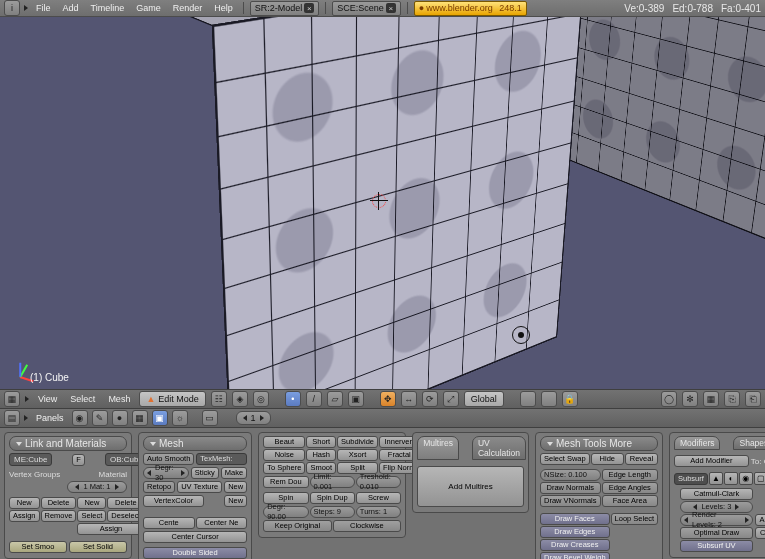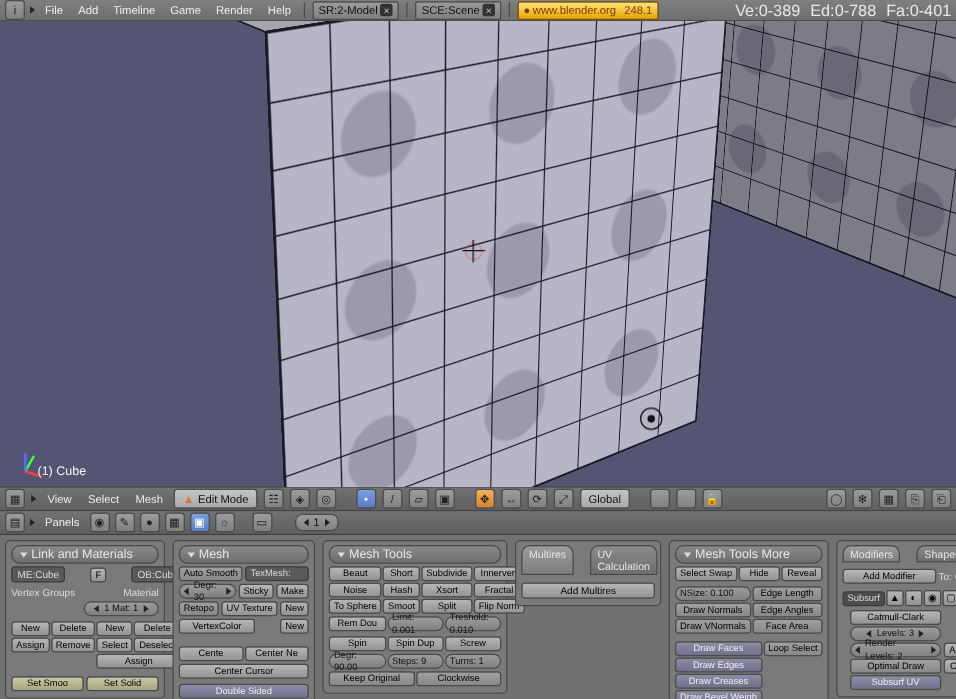--- a/index.html
+++ b/index.html
@@ -5,21 +5,21 @@
   html,body{margin:0;padding:0;width:765px;height:559px;overflow:hidden;background:#6b6b6b;font-family:Arial,Helvetica,sans-serif;font-size:9px;color:#000}
   .row{display:flex;align-items:center}
   .col{display:flex;flex-direction:column}
   
   #menubar{height:16px;background:linear-gradient(#7f7f7f,#6e6e6e);border-bottom:1px solid #4c4c4c;display:flex;align-items:center;padding:0 4px;gap:4px}
   #menubar .mitem{color:#f0f0f0;padding:1px 4px;cursor:pointer}
   #menubar .sep{width:1px;height:12px;background:#4c4c4c;margin:0 2px}
   .boxbtn{background:linear-gradient(#9a9a9a,#808080);border:1px solid #4c4c4c;border-radius:2px;padding:0 4px;height:13px;line-height:13px;font-size:9px;color:#111;display:flex;align-items:center;gap:2px}
   .boxbtn .x{background:#333;color:#ccc;border-radius:2px;width:10px;height:10px;display:flex;align-items:center;justify-content:center;font-size:8px}
   .linkbtn{background:linear-gradient(#ffe27a,#e8a400);color:#7a3c00;border:1px solid #7a5800}
-  .statgroup{margin-left:auto;display:flex;gap:8px;color:#e8e8e8;font-size:13px}
+  .statgroup{margin-left:auto;display:flex;gap:8px;color:#e8e8e8;font-size:10px}
   
   #viewport{height:372px;position:relative;background:#545572;overflow:hidden}
   
   #cube{position:absolute;left:55px;top:-115px;width:580px;height:480px;perspective:1100px}
   #cube .box{position:absolute;left:50px;top:50px;width:450px;height:400px;transform-style:preserve-3d;transform:rotateX(-20deg) rotateY(35deg);}
   #cube .face{position:absolute;border:1px solid #1a1a25;background:#b7b6c7;background-image:
       linear-gradient(#1a1a25 1px,transparent 1px),
       linear-gradient(90deg,#1a1a25 1px,transparent 1px);
       background-size:41px 41px;}
   #cube .front{width:370px;height:370px;transform:translateZ(185px)}
@@ -51,21 +51,21 @@
   #panelsbar .plabel{color:#f0f0f0;padding:0 4px}
   .numfield{background:linear-gradient(#9c9c9c,#808080);border:1px solid #4c4c4c;border-radius:6px;height:12px;padding:0 6px;display:flex;align-items:center;font-size:9px;gap:4px;color:#111}
   .tri{width:0;height:0;border-top:3px solid transparent;border-bottom:3px solid transparent}
   .tri.l{border-right:4px solid #222}
   .tri.r{border-left:4px solid #222}
   
   #buttonswin{flex:1;background:#727272;padding:4px;display:flex;gap:6px;align-items:flex-start;overflow:hidden}
   .panel{background:#7a7a7a;border:1px solid #4a4a4a;border-radius:4px;padding:3px 4px 5px 4px;display:flex;flex-direction:column;gap:2px}
   .panel .ptitle{background:linear-gradient(#8a8a8a,#6e6e6e);border:1px solid #4a4a4a;border-radius:7px;padding:1px 6px;font-size:10px;color:#e6e6e6;display:flex;align-items:center;gap:3px;white-space:nowrap}
   .panel .ptitle .arrow{width:0;height:0;border-top:4px solid #ddd;border-left:3px solid transparent;border-right:3px solid transparent}
-  .btn{background:linear-gradient(#b6b6b6,#939393);border:1px solid #4a4a4a;border-radius:3px;padding:1px 4px;font-size:8px;text-align:center;white-space:nowrap}
+  .btn{background:linear-gradient(#b6b6b6,#939393);border:1px solid #4a4a4a;border-radius:3px;padding:15px 4px;font-size:8px;text-align:center;white-space:nowrap}
   .btn.d{background:linear-gradient(#8c8ca6,#70708c);color:#f0f0f0}
   .btn.y{background:linear-gradient(#c9c7a8,#a9a77e)}
   .tgl{background:linear-gradient(#a0a0a0,#888);border:1px solid #4a4a4a;border-radius:3px;padding:1px 4px;font-size:8px;text-align:center;white-space:nowrap}
   .slot{background:#5a5a5a;border:1px solid #3a3a3a;border-radius:3px;height:11px;padding:0 4px;font-size:8px;color:#ddd;display:flex;align-items:center}
   .grid2{display:grid;grid-template-columns:repeat(2,1fr);gap:2px}
   .grid3{display:grid;grid-template-columns:repeat(3,1fr);gap:2px}
   .grid4{display:grid;grid-template-columns:repeat(4,1fr);gap:2px}
   .thin{height:10px;padding:0 3px;font-size:7.5px;line-height:10px}
   .tabrow{display:flex;gap:15px}
   .tabrow .tab{background:linear-gradient(#8a8a8a,#6e6e6e);border:1px solid #4a4a4a;border-radius:7px 7px 0 0;padding:1px 5px;font-size:8.5px;color:#e6e6e6;margin-right:-2px}
@@ -257,24 +257,20 @@
     <div class="grid2" style="gap:1px">
         <div class="btn thin">Cente</div>
         <div class="btn thin">Center Ne</div>
       </div>
     <div class="btn thin">Center Cursor</div>
     <div class="btn thin d" style="margin-top:2px">Double Sided</div>
 
   </div>
 
   <div class="panel" style="width:138px">
-    <div class="ptitle">
-        <span class="arrow"></span>
-        <span>Mesh Tools</span>
-      </div>
     <div class="grid4" style="gap:1px">
       <div class="btn thin">Beaut</div>
         <div class="btn thin">Short</div>
         <div class="btn thin">Subdivide</div>
         <div class="btn thin">Innervert</div>
       <div class="btn thin">Noise</div>
         <div class="btn thin">Hash</div>
         <div class="btn thin">Xsort</div>
         <div class="btn thin">Fractal</div>
       <div class="btn thin">To Sphere</div>

